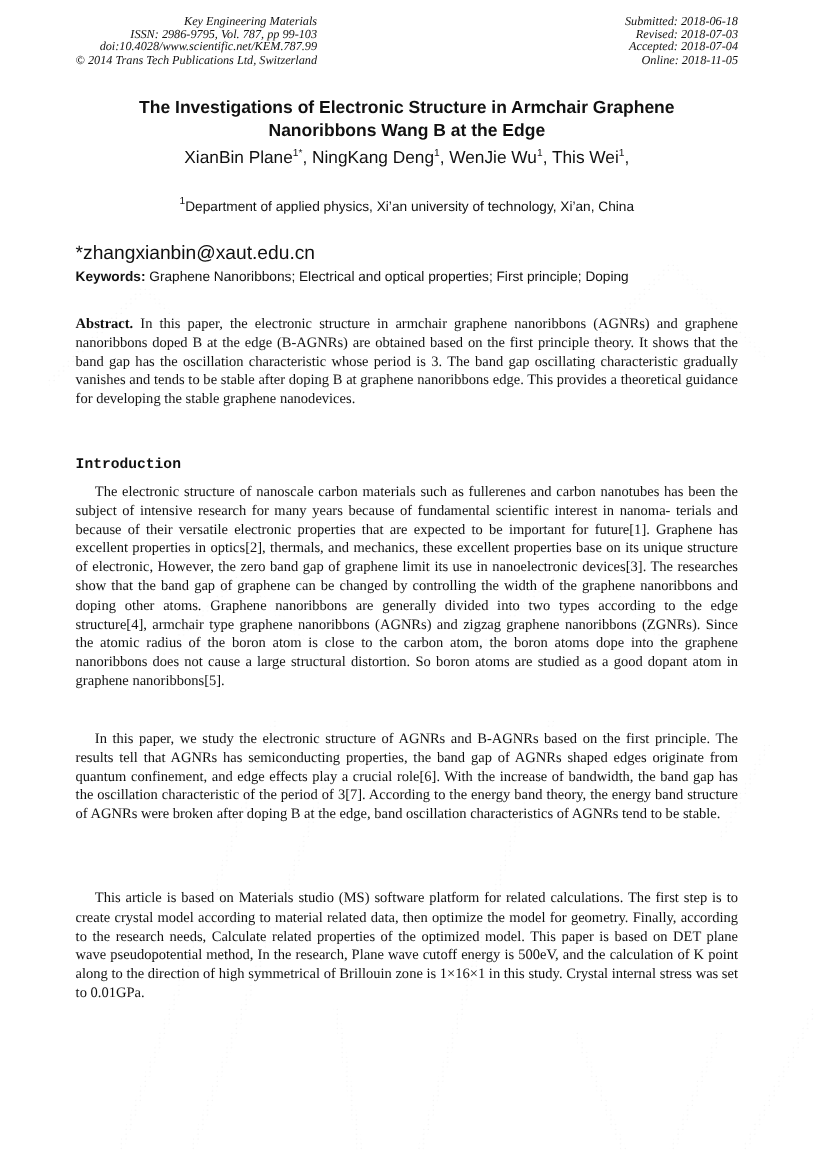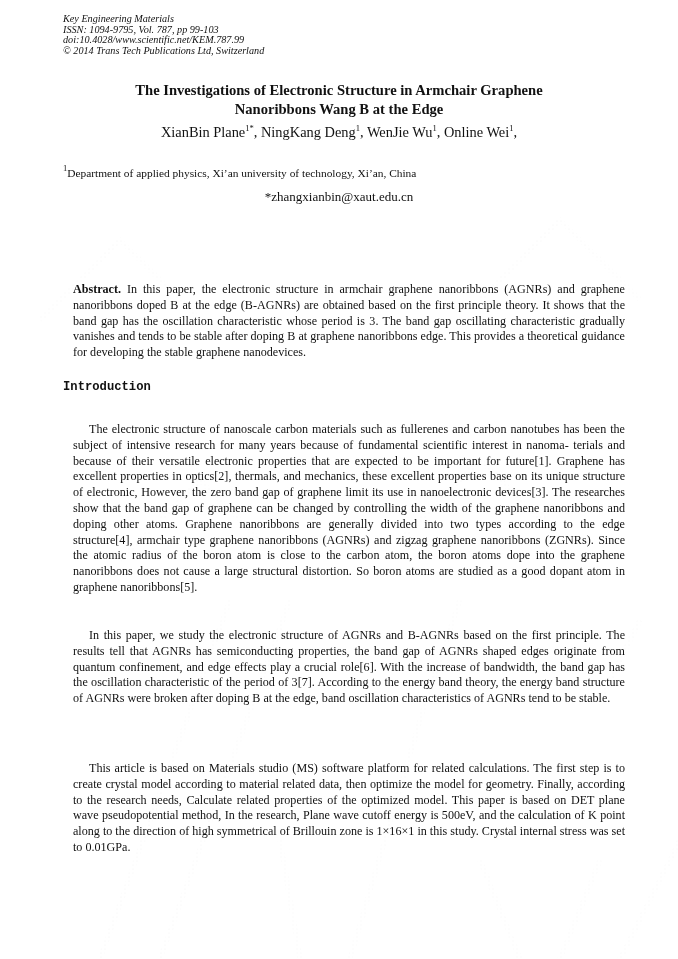--- a/index.html
+++ b/index.html
@@ -1,35 +1,35 @@
 <!DOCTYPE html>
 <html><head>
 <meta charset="utf-8">
 <style>
   html, body { margin: 0; padding: 0; background: #ffffff; }
   body { width: 678px; height: 959px; position: relative; overflow: hidden; color: #111; }
   .page { position: absolute; left: 0; top: 0; width: 678px; height: 959px; background: #fff; }
   .watermark { position: absolute; left: 0; top: 0; width: 678px; height: 959px; pointer-events: none; }
   .serif { font-family: "Liberation Serif", "DejaVu Serif", serif; }
-  .sans { font-family: Liberation Serif, serif; }
+  .sans { font-family: Liberation Sans, sans-serif; }
 
   .meta-left { position: absolute; left: 63px; top: 14px; font-style: italic; font-size: 10.2px; line-height: 10.6px; }
   .meta-right { position: absolute; right: 63px; top: 14px; font-style: italic; font-size: 10.2px; line-height: 10.6px; text-align: right; }
-  .meta-left div, .meta-right div { white-space: nowrap; }
+  .meta-left div, .meta-right div { white-space: nowrap; text-align: right; }
 
   .title { position: absolute; left: 63px; width: 552px; top: 81px; text-align: center; font-weight: bold; font-size: 14.6px; line-height: 19px; }
   .authors { position: absolute; left: 63px; width: 552px; top: 123px; text-align: center; font-size: 14.4px; line-height: 19px; }
   .authors sup, .affil sup { font-size: 8.5px; vertical-align: 6px; line-height: 0; }
-  .affil { position: absolute; left: 63px; width: 552px; top: 166px; font-size: 11.4px; line-height: 14px; }
-  .email { position: absolute; left: 63px; width: 552px; top: 190px; text-align: center; font-size: 13px; line-height: 14px; }
+  .affil { position: absolute; left: 63px; width: 552px; top: 166px; text-align: center; font-size: 11.4px; line-height: 14px; }
+  .email { position: absolute; left: 63px; width: 552px; top: 205px; font-size: 16px; line-height: 14px; }
 
   .keywords { position: absolute; left: 63px; width: 552px; top: 224px; font-size: 11.4px; line-height: 14px; white-space: nowrap; }
   .keywords b { font-weight: bold; }
 
-  .para { position: absolute; left: 73px; width: 552px; font-size: 12.1px; line-height: 15.8px; text-align: justify; margin-top: 20px; }
+  .para { position: absolute; left: 63px; width: 552px; font-size: 12.1px; line-height: 15.8px; text-align: justify; }
   .para b { font-weight: bold; }
   .indent { text-indent: 16px; }
   .heading { position: absolute; left: 63px; font-size: 12.2px; font-weight: bold; line-height: 15px; }
 </style>
 </head>
 <body>
 
 <div class="page">
 
   <svg class="watermark" width="678" height="959" viewBox="0 0 678 959">
@@ -42,43 +42,52 @@
       <path d="M100 959 L230 600 M160 959 L290 600 M350 959 L420 720 L460 600"></path>
       <path d="M560 959 L600 860 M300 959 L280 840 M700 800 L620 959"></path>
       <path d="M40 320 L120 240 L200 320 M480 300 L560 220 L640 300"></path>
       <path d="M120 560 L200 480 L280 560 M400 540 L480 460 L560 540"></path>
       <path d="M520 959 L480 860 M600 700 L640 620"></path>
     </g>
   </svg>
 
   <div class="meta-left serif">
     <div>Key Engineering Materials</div>
-    <div>ISSN: 1094-9795, Vol. 787, pp 99-103</div>
+    <div>ISSN: 2986-9795, Vol. 787, pp 99-103</div>
     <div>doi:10.4028/www.scientific.net/KEM.787.99</div>
     <div>© 2014 Trans Tech Publications Ltd, Switzerland</div>
   </div>
 
+  <div class="meta-right serif">
+    <div>Submitted: 2018-06-18</div>
+    <div>Revised: 2018-07-03</div>
+    <div>Accepted: 2018-07-04</div>
+    <div>Online: 2018-11-05</div>
+  </div>
 
   <div class="title sans">
     <div>The Investigations of Electronic Structure in Armchair Graphene</div>
     <div>Nanoribbons Wang B at the Edge</div>
   </div>
 
   <div class="authors sans">
     <div>
-      <span>XianBin Plane</span><sup>1*</sup><span>, </span><span>NingKang Deng</span><sup>1</sup><span>, </span><span>WenJie Wu</span><sup>1</sup><span>, </span><span>Online Wei</span><sup>1</sup><span>,</span>
+      <span>XianBin Plane</span><sup>1*</sup><span>, </span><span>NingKang Deng</span><sup>1</sup><span>, </span><span>WenJie Wu</span><sup>1</sup><span>, </span><span>This Wei</span><sup>1</sup><span>,</span>
     </div>
   </div>
 
   <div class="affil sans">
     <sup>1</sup><span>Department of applied physics, Xi’an university of technology, Xi’an, China</span>
   </div>
 
   <div class="email sans">*zhangxianbin@xaut.edu.cn</div>
 
+  <div class="keywords sans">
+    <b>Keywords:</b><span> Graphene Nanoribbons; Electrical and optical properties; First principle; Doping</span>
+  </div>
 
   <div class="para serif" style="top:262px;">
     <b>Abstract.</b><span> In this paper, the electronic structure in armchair graphene nanoribbons (AGNRs) and graphene nanoribbons doped B at the edge (B-AGNRs) are obtained based on the first principle theory. It shows that the band gap has the oscillation characteristic whose period is 3. The band gap oscillating characteristic gradually vanishes and tends to be stable after doping B at graphene nanoribbons edge. This provides a theoretical guidance for developing the stable graphene nanodevices.</span>
   </div>
 
   <div class="heading serif" style="top:380px;font-family:Liberation Mono, monospace;">Introduction</div>
 
   <div class="para serif indent" style="top:402px;">The electronic structure of nanoscale carbon materials such as fullerenes and carbon nanotubes has been the subject of intensive research for many years because of fundamental scientific interest in nanoma- terials and because of their versatile electronic properties that are expected to be important for future[1]. Graphene has excellent properties in optics[2], thermals, and mechanics, these excellent properties base on its unique structure of electronic, However, the zero band gap of graphene limit its use in nanoelectronic devices[3]. The researches show that the band gap of graphene can be changed by controlling the width of the graphene nanoribbons and doping other atoms. Graphene nanoribbons are generally divided into two types according to the edge structure[4], armchair type graphene nanoribbons (AGNRs) and zigzag graphene nanoribbons (ZGNRs). Since the atomic radius of the boron atom is close to the carbon atom, the boron atoms dope into the graphene nanoribbons does not cause a large structural distortion. So boron atoms are studied as a good dopant atom in graphene nanoribbons[5].</div>
 
   <div class="para serif indent" style="top:608px;">In this paper, we study the electronic structure of AGNRs and B-AGNRs based on the first principle. The results tell that AGNRs has semiconducting properties, the band gap of AGNRs shaped edges originate from quantum confinement, and edge effects play a crucial role[6]. With the increase of bandwidth, the band gap has the oscillation characteristic of the period of 3[7]. According to the energy band theory, the energy band structure of AGNRs were broken after doping B at the edge, band oscillation characteristics of AGNRs tend to be stable.</div>

